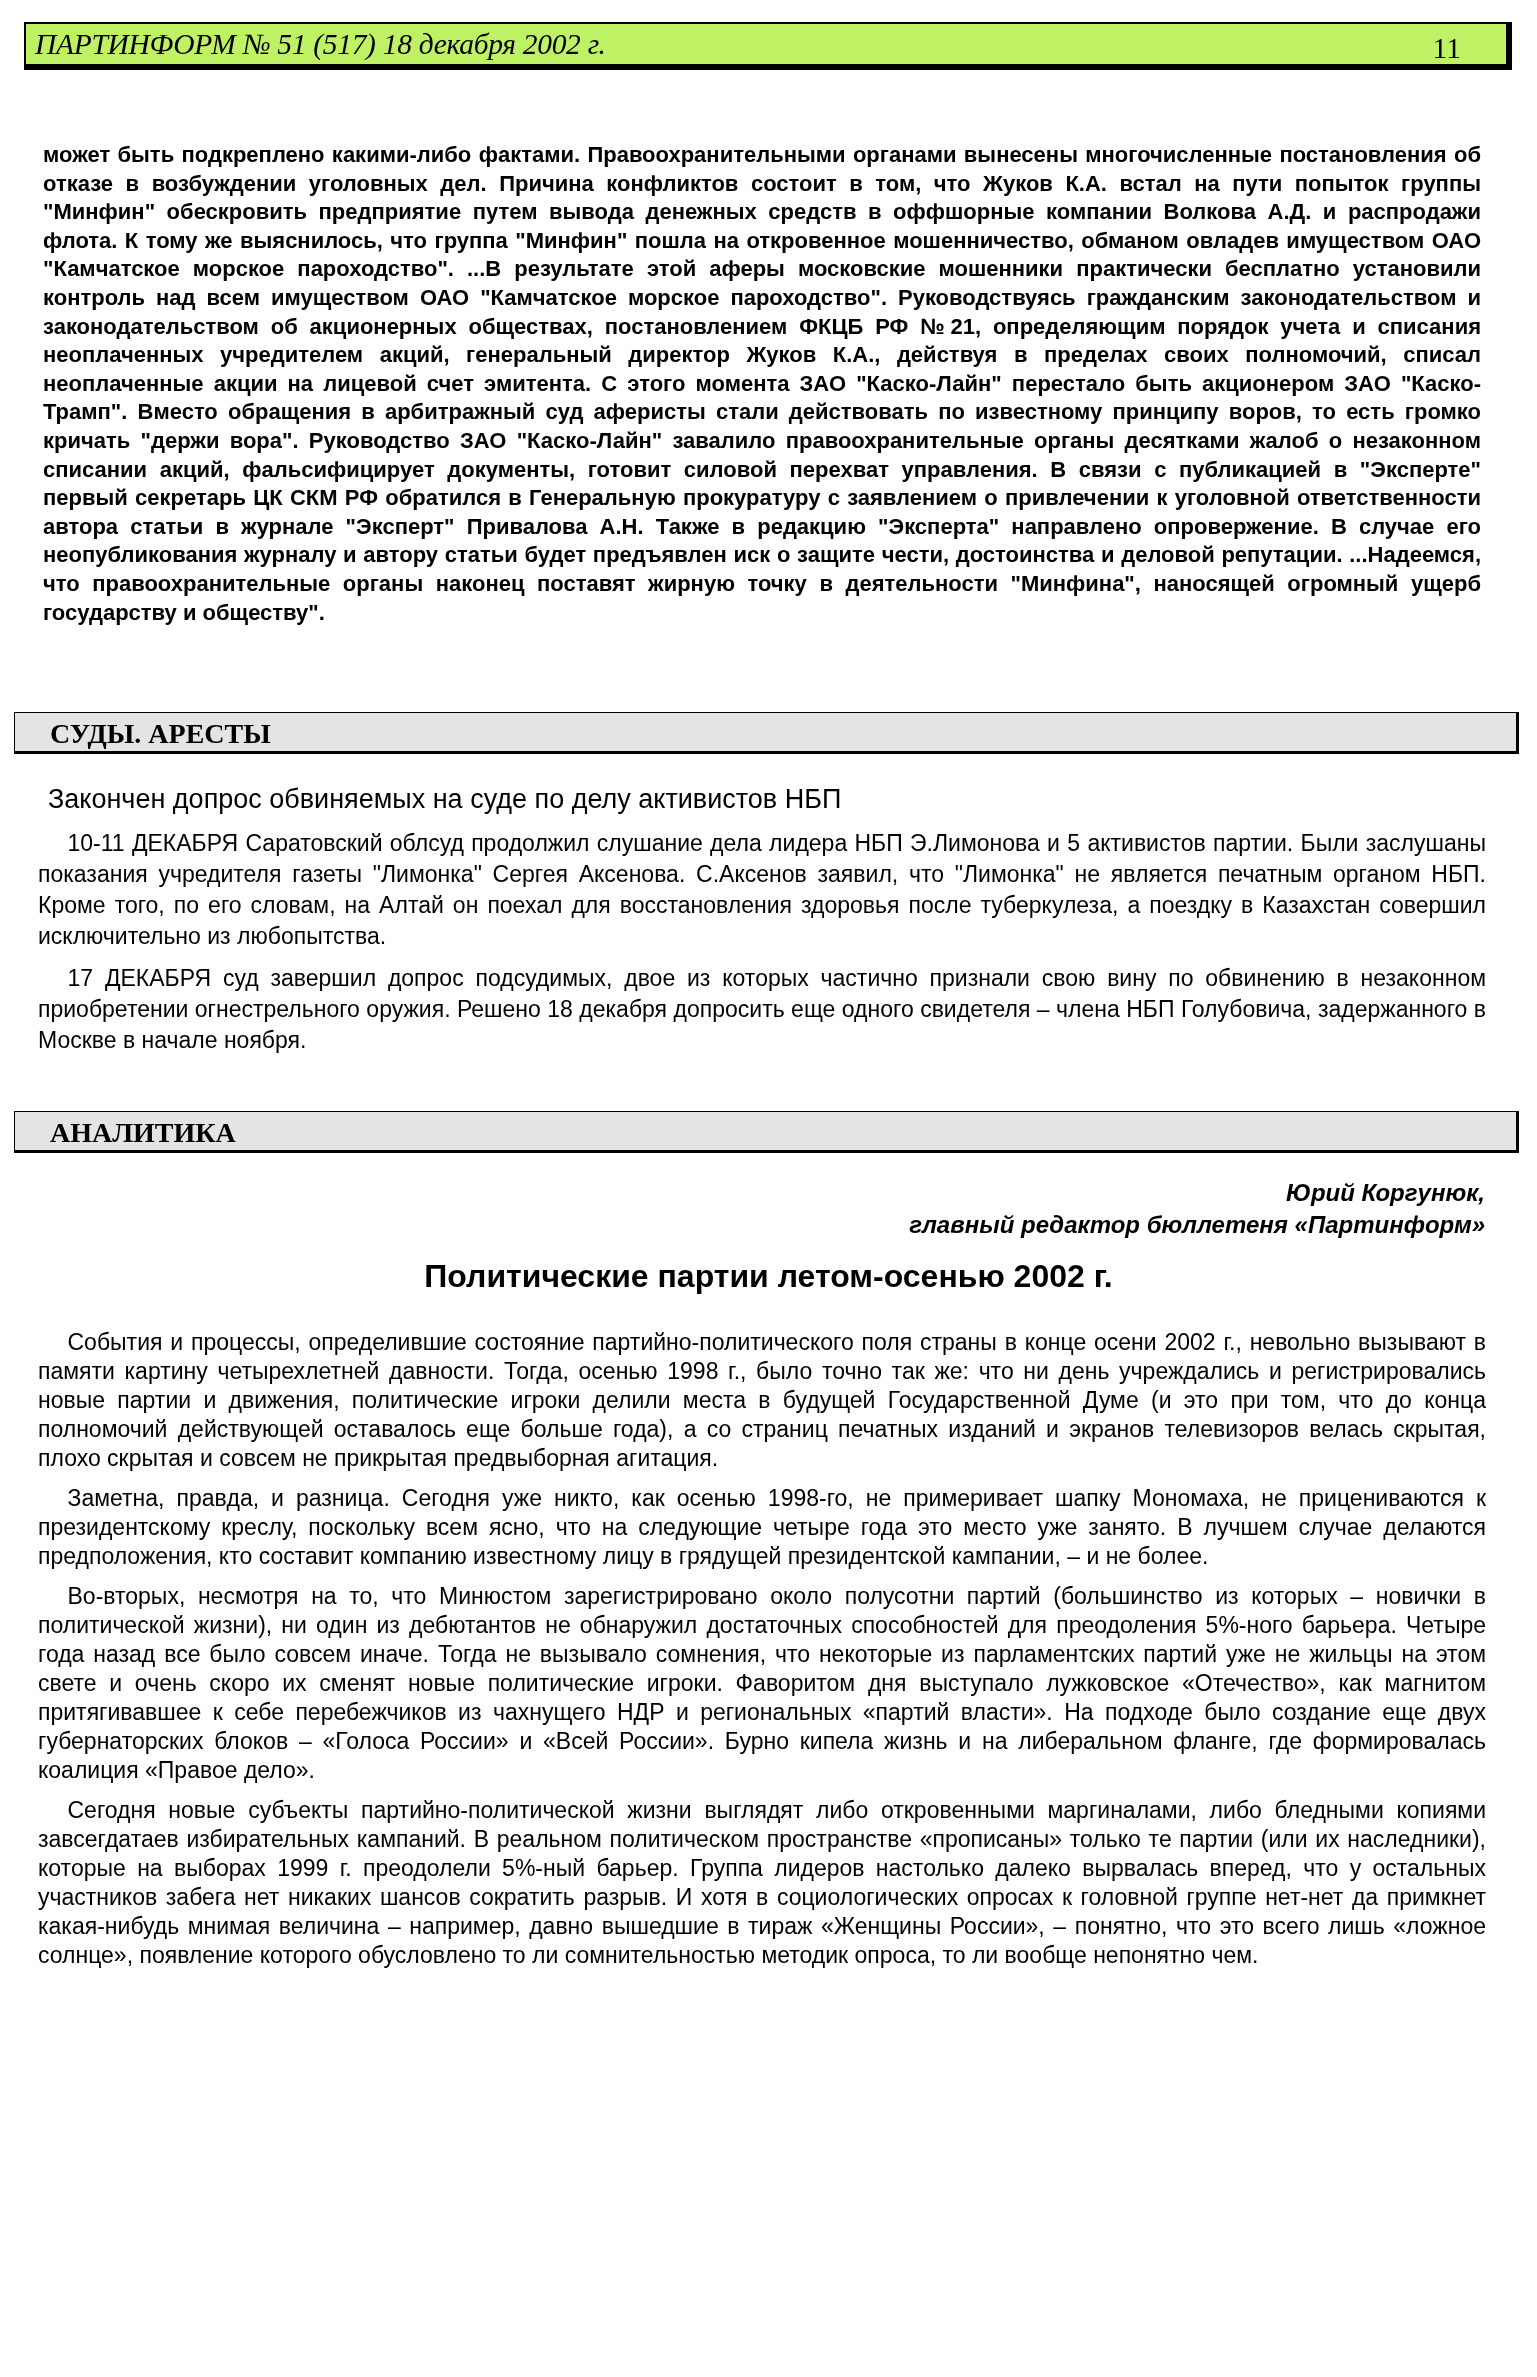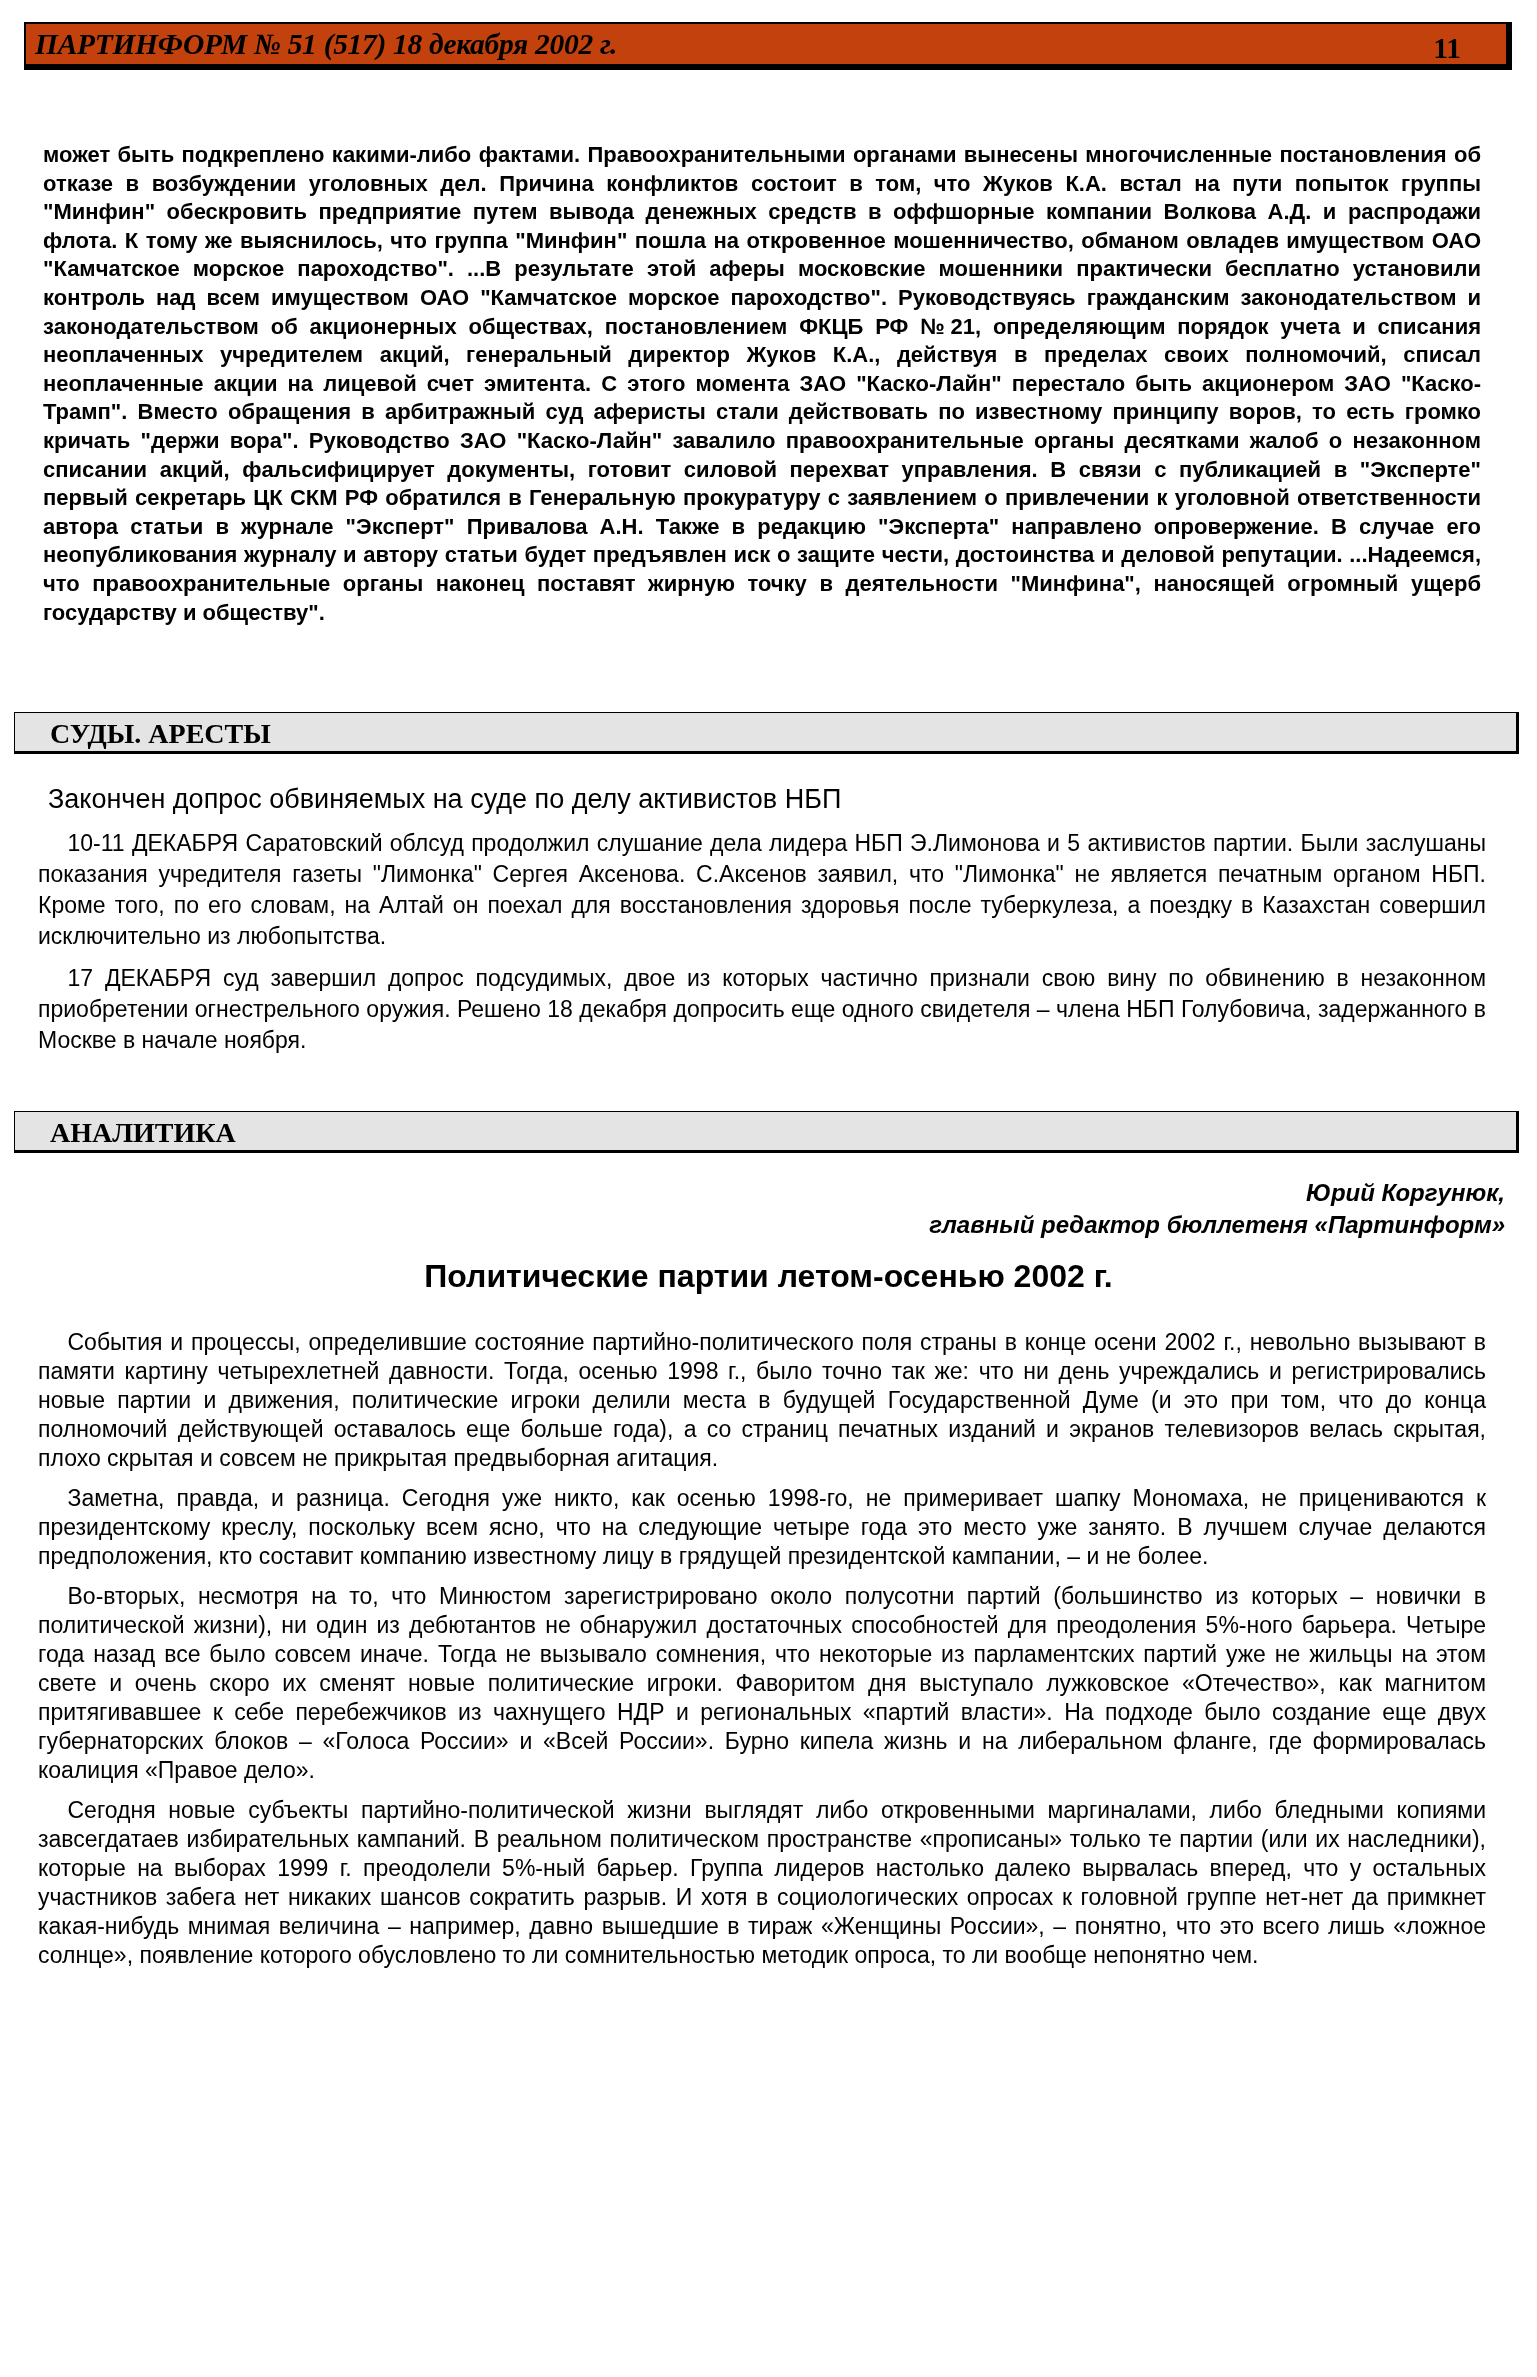--- a/index.html
+++ b/index.html
@@ -17,22 +17,21 @@
     }
     .page-header {
       position: absolute;
       left: 24px;
       top: 22.4px;
       width: 1480px;
       height: 40px;
       border: 2.6px solid #000;
       border-right-width: 6.4px;
       border-bottom-width: 6.4px;
-      background: #c2410c;
-      font-weight: bold;
+      background: #bef264;
     }
     .page-header .title {
       position: absolute;
       left: 9px;
       top: 3.8px;
       font-family: "Liberation Serif", serif;
       font-style: italic;
       font-size: 29.5px;
       line-height: 33px;
       white-space: nowrap;
@@ -100,21 +99,21 @@
       font-size: 23px;
       line-height: 31px;
     }
     .news-body p, .article-body p {
       margin: 11px;
       text-indent: 29.5px;
     }
 
     .byline {
       position: absolute;
-      right: 32px;
+      right: 52px;
       top: 1177px;
       text-align: right;
       font-style: italic;
       font-weight: bold;
       font-size: 24px;
       line-height: 32px;
     }
     .byline div { white-space: nowrap; }
 
     .article-title {

